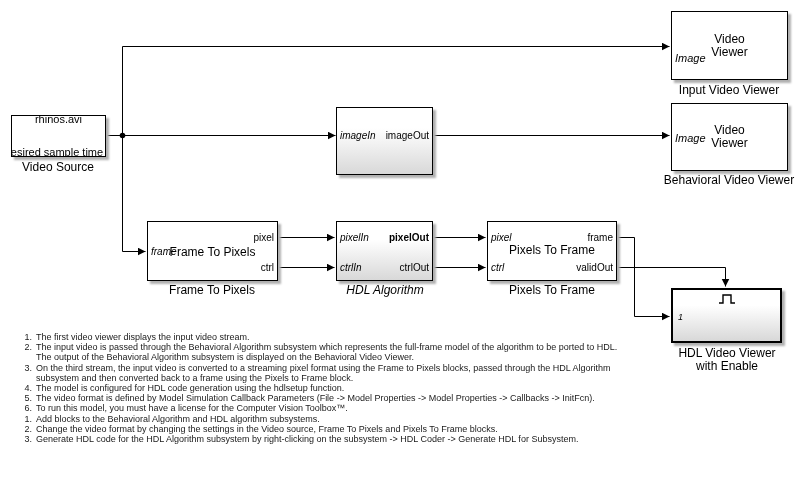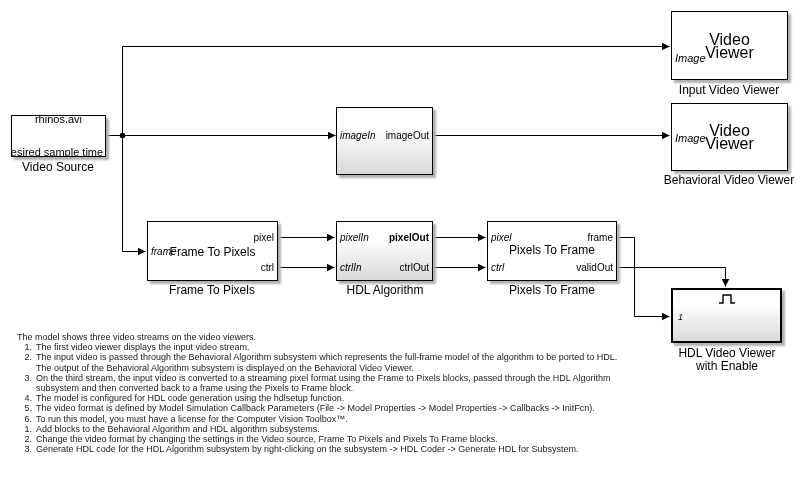--- a/index.html
+++ b/index.html
@@ -23,21 +23,21 @@
     line-height:13px;white-space:nowrap;
   }
   .block-label{
     position:absolute;z-index:2;width:160px;text-align:center;font-size:12px;
     line-height:13px;
   }
   .pre{white-space:pre-line;}
   .vcenter{
     position:absolute;left:0;right:0;top:0;bottom:0;display:flex;
     align-items:center;justify-content:center;text-align:center;
-    font-size:16px;line-height:13px;
+    font-size:12px;line-height:13px;
   }
   .vs-text{
     position:absolute;left:0;right:0;top:0;bottom:0;display:flex;
     flex-direction:column;align-items:center;justify-content:center;
     font-size:11px;line-height:13px;overflow:hidden;gap:20px;
   }
   .vs-text div{white-space:nowrap;flex:0 0 auto;}
   .enable-icon{position:absolute;top:3px;left:50%;transform:translateX(-50%);}
   
   .b-vs{left:11px;top:115px;width:95px;height:42px;}
@@ -47,21 +47,21 @@
   .b-f2p{left:147px;top:221px;width:131px;height:60px;}
   .b-hdl{left:336px;top:221px;width:97px;height:60px;}
   .b-p2f{left:487px;top:221px;width:130px;height:60px;}
   .b-hvv{left:671px;top:288px;width:111px;height:55px;}
   
   .l-vs{left:-22px;top:161px;}
   .l-ivv{left:649px;top:84px;}
   .l-ba{left:305px;top:167px;}
   .l-bvv{left:649px;top:174px;}
   .l-f2p{left:132px;top:284px;}
-  .l-hdl{left:305px;top:284px;}
+  .l-hdl{left:305px;top:284px;font-style:italic;}
   .l-p2f{left:472px;top:284px;}
   .l-hvv{left:647px;top:347px;}
   
   .notes{
     position:absolute;left:17px;top:332px;z-index:2;font-size:9px;
     line-height:10.2px;color:#1a1a1a;
   }
   .notes-item{display:flex;}
   .notes-item .num{width:15px;text-align:right;margin-right:4px;flex:0 0 auto;}
   .notes-item .txt{white-space:pre;}
@@ -148,21 +148,20 @@
   <div class="block grad thick b-hvv">
     <svg class="enable-icon" width="18" height="12">
       <polyline points="1,10 5,10 5,2 13,2 13,10 17,10" fill="none" stroke="#000" stroke-width="1.4"></polyline>
     </svg>
     <span class="port pl" style="top:22px;left:5px;font-size:9px;">1</span>
   </div>
   <div class="block-label l-hvv pre">HDL Video Viewer
 with Enable</div>
 
   <div class="notes">
-    <div>The model shows three video streams on the video viewers.</div>
     <div>
 
         <div class="notes-item">
           <span class="num">1.</span>
           <span class="txt">The first video viewer displays the input video stream.</span>
         </div>
 
         <div class="notes-item">
           <span class="num">2.</span>
           <span class="txt">The input video is passed through the Behavioral Algorithm subsystem which represents the full-frame model of the algorithm to be ported to HDL.

